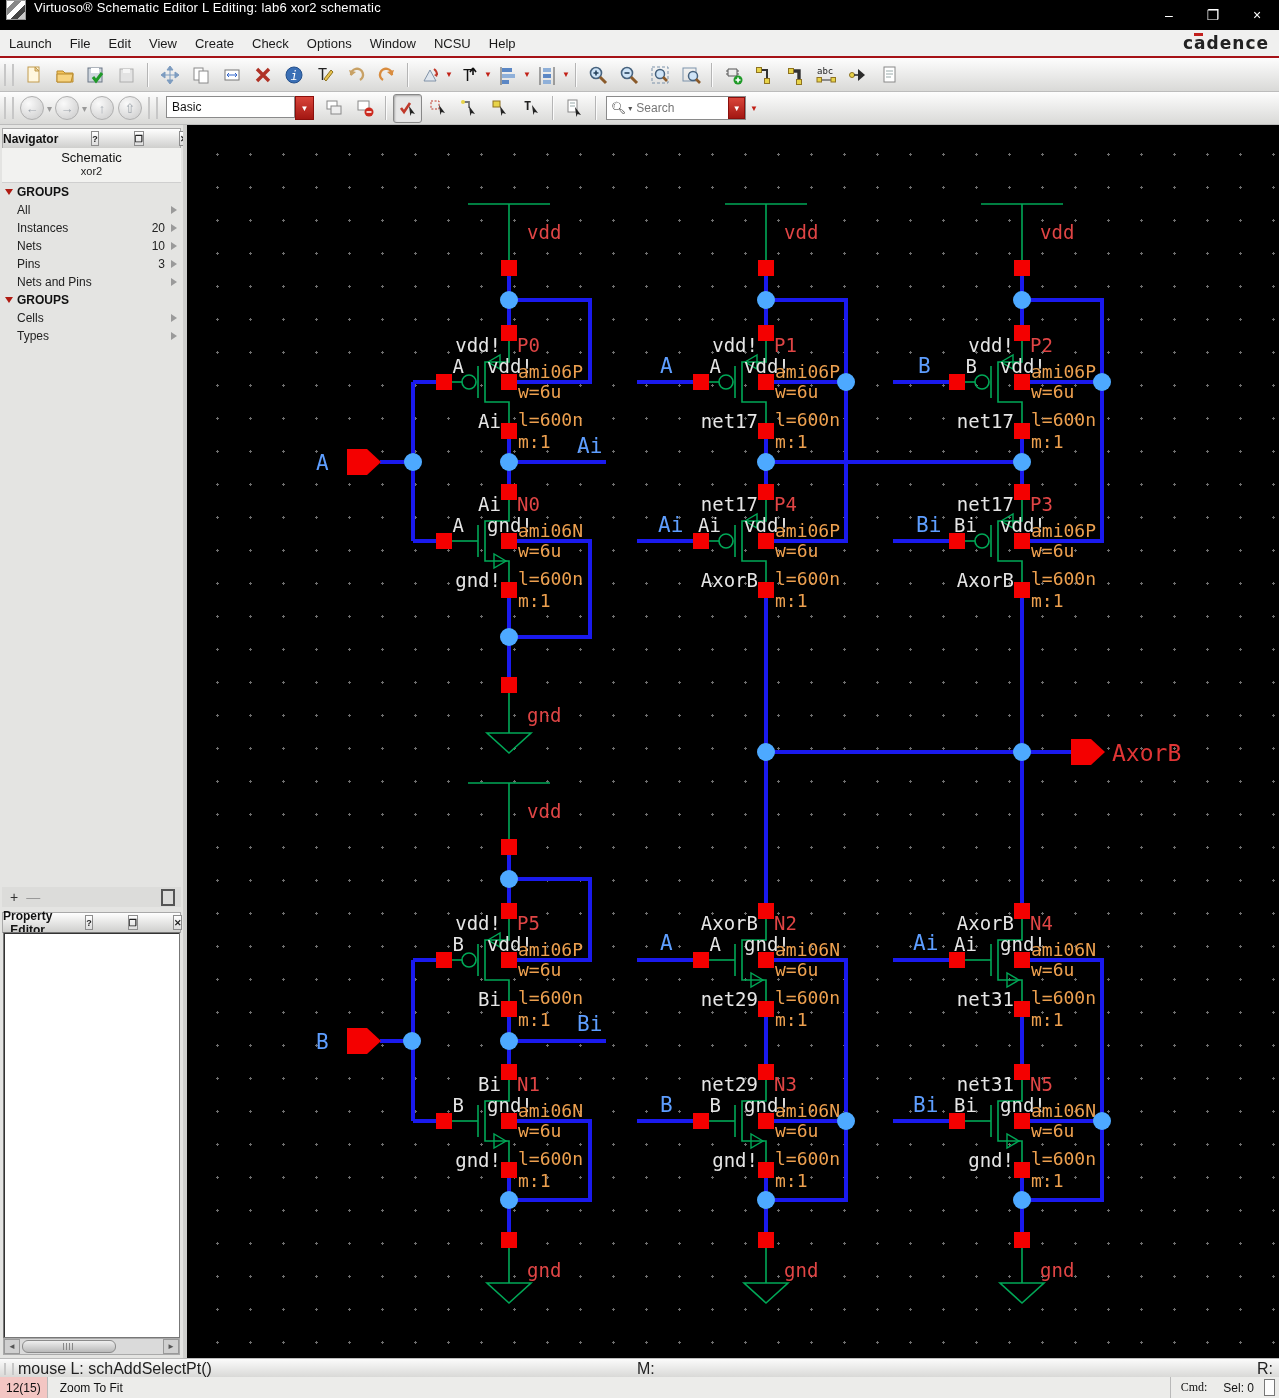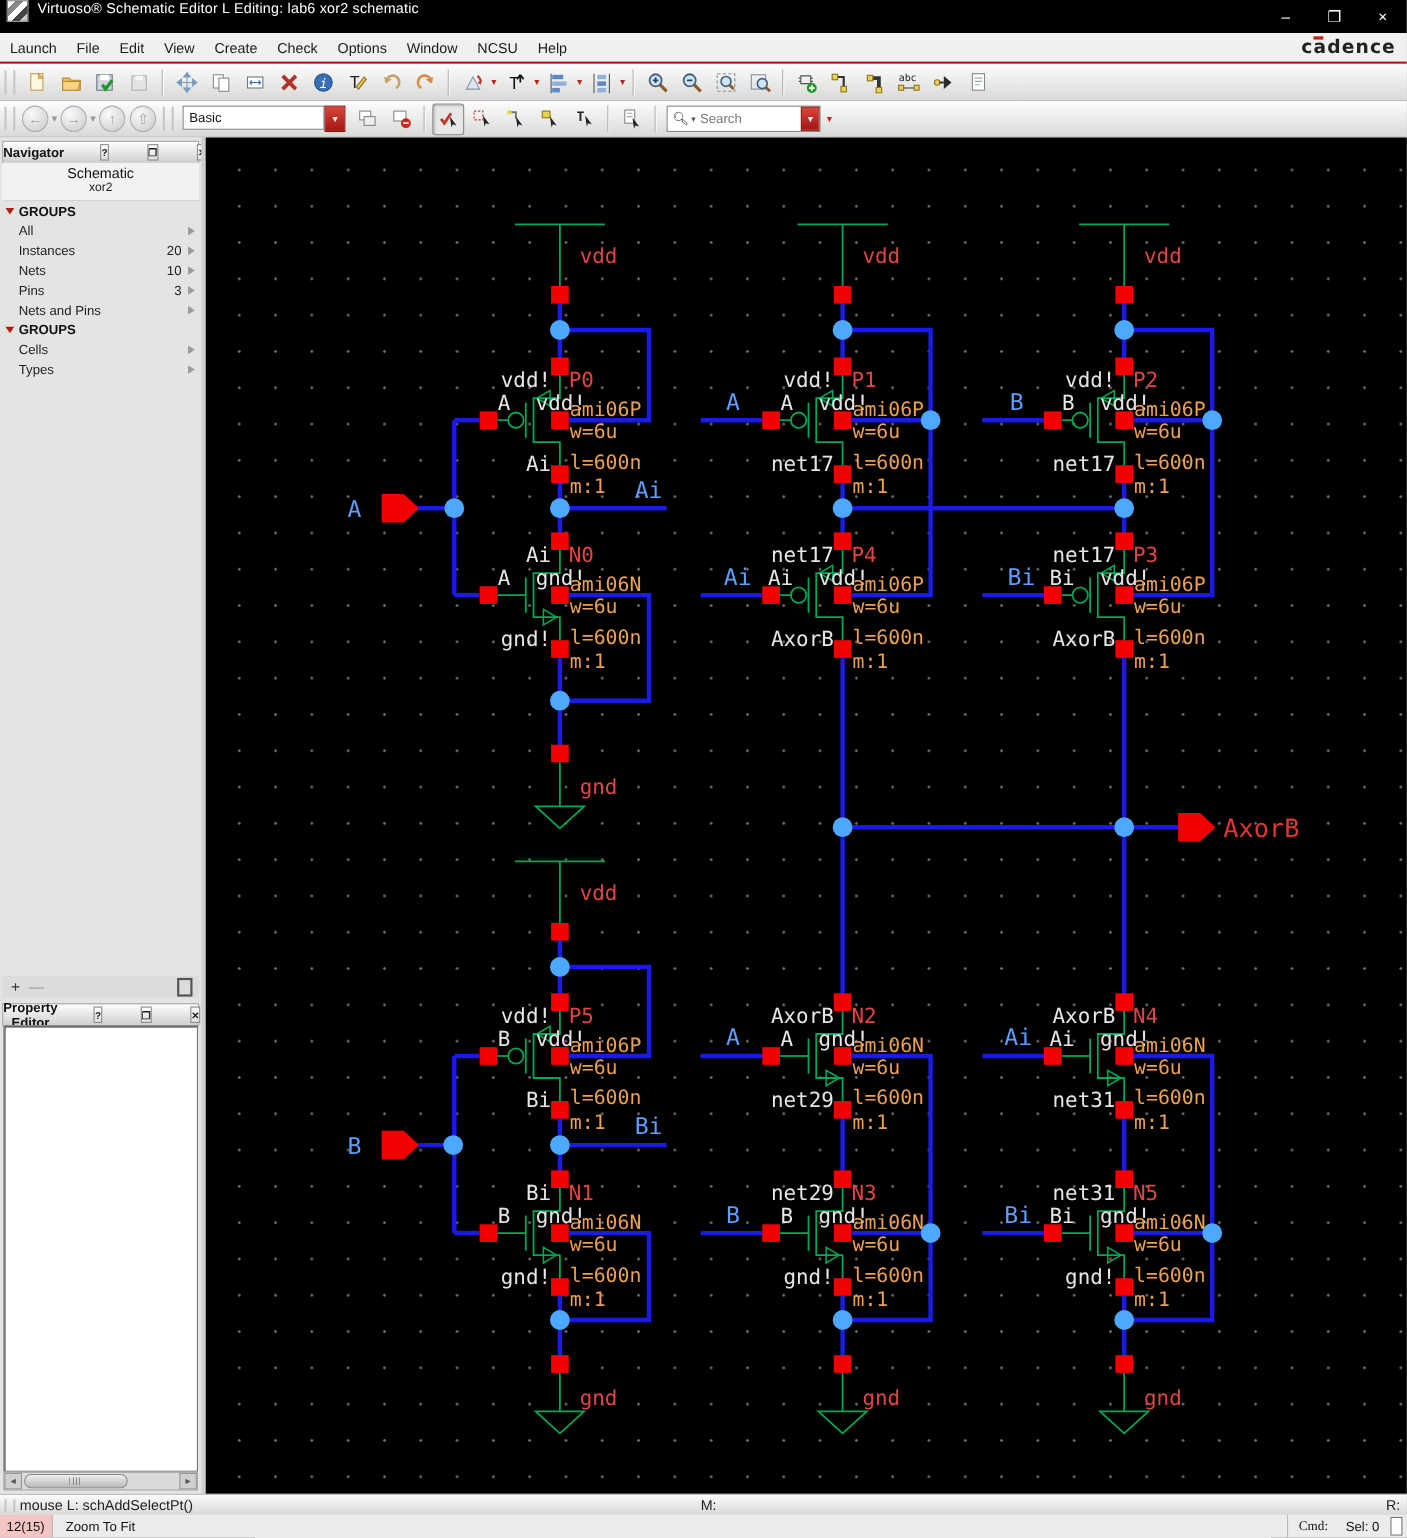--- a/index.html
+++ b/index.html
@@ -93,21 +93,21 @@
     font-size:8px;display:flex;align-items:center;justify-content:center;}
   .hs-thumb{width:92px;height:11px;margin-left:2px;background:linear-gradient(#efefef,#b9b9b9);
     border:1px solid #8b8b8b;border-radius:6px;position:relative;}
   .hs-thumb:after{content:"";position:absolute;left:40px;top:2px;width:10px;height:7px;
     background:repeating-linear-gradient(90deg,#888 0 1px,transparent 1px 3px);}
   .hs-track{flex:1;}
 
   
   .status1{position:absolute;left:0;top:1358px;width:100%;height:19px;
     background:linear-gradient(#fbfbfb,#d7d7d5);border-top:1px solid #bbb;
-    display:flex;align-items:center;font-size:13px;color:#222;}
+    display:flex;align-items:center;font-size:16px;color:#222;}
   .status1 .mid{position:absolute;left:637px;}
   .status1 .right{position:absolute;right:6px;}
   .status2{position:absolute;left:0;top:1377px;width:100%;height:21px;background:#ececea;
     display:flex;align-items:center;font-size:12px;color:#111;}
   .badge{height:100%;display:flex;align-items:center;padding:0 6px;background:#f3c6c3;
     border-right:1px solid #b9b9b9;}
   .zoomfit{padding:0 12px;}
   .s2-right{margin-left:auto;display:flex;align-items:center;height:100%;}
   .s2-sep{width:1px;height:100%;background:#b9b9b9;margin-right:10px;}
   .s2-box{width:9px;height:15px;background:#fdfdfd;border:1px solid #777;margin:0 4px 0 10px;}

